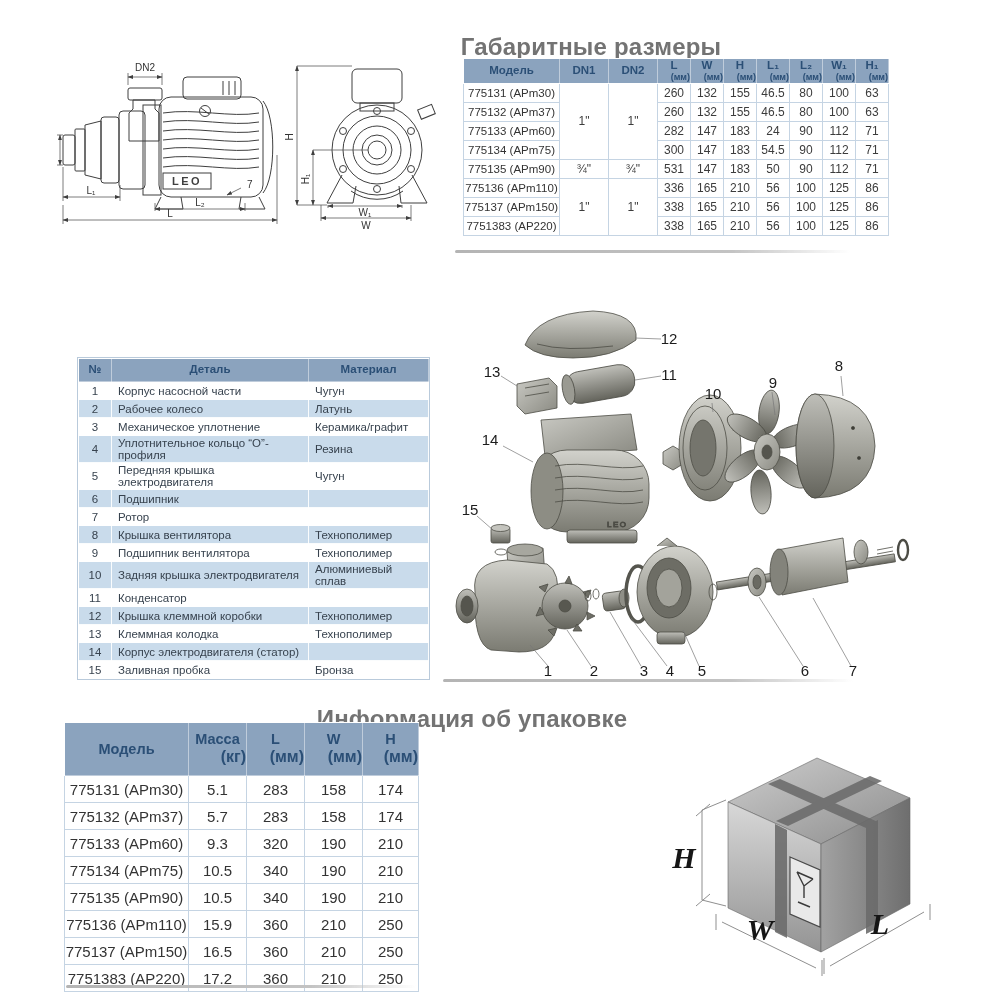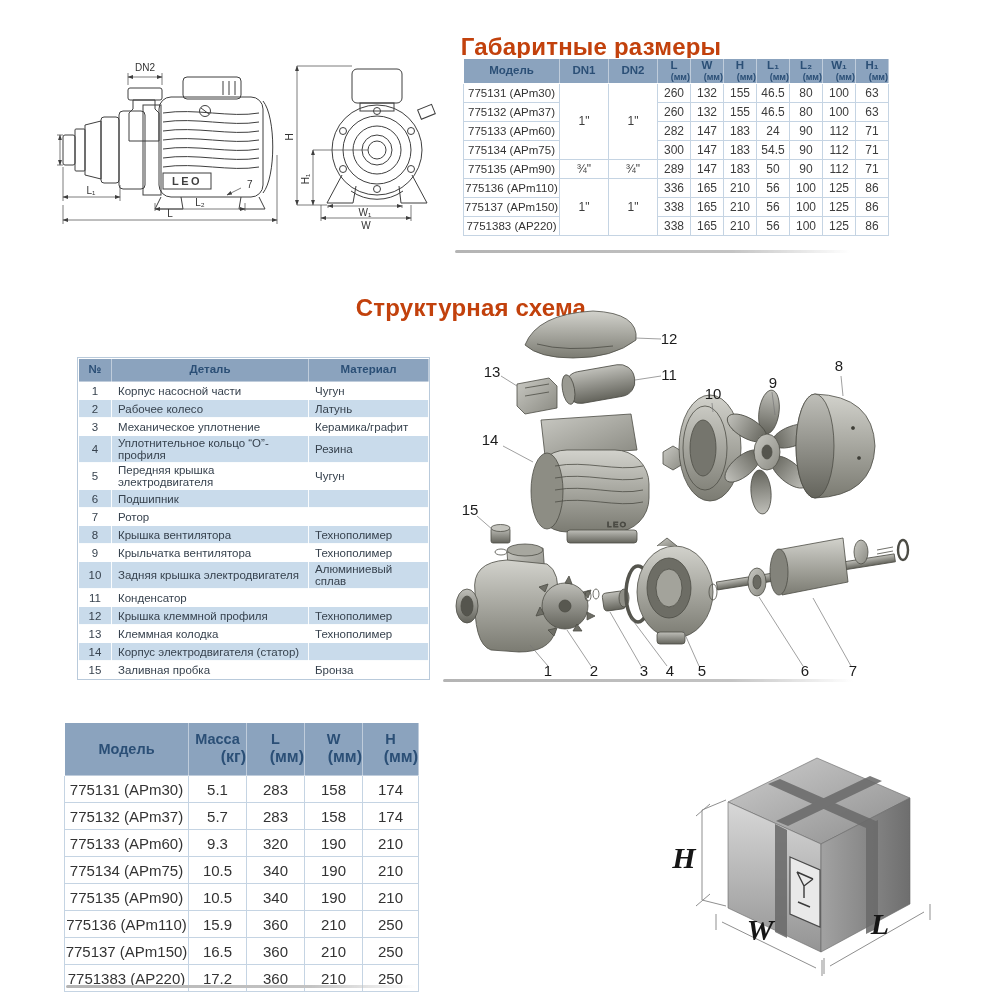--- a/index.html
+++ b/index.html
@@ -1,19 +1,19 @@
 <!DOCTYPE html>
 <html><head>
 <meta charset="utf-8">
 <style>
   html,body{margin:0;padding:0;background:#fff;}
   .page{position:relative;width:1000px;height:1000px;background:#ffffff;overflow:hidden;
         font-family:"Liberation Sans","DejaVu Sans",sans-serif;color:#3c3c3c;}
   .section-title{position:absolute;transform:translateX(-50%);font-size:24px;font-weight:600;
-        color:#c2410c;white-space:nowrap;letter-spacing:.2px;}
+        color:#737373;white-space:nowrap;letter-spacing:.2px;}
   
   table{border-collapse:collapse;table-layout:fixed;position:absolute;background:#fff;}
   th{background:#8ba3be;color:#2b4f76;font-weight:600;padding:0;vertical-align:middle;
      border:1px solid rgba(255,255,255,.45);margin-top:44px;}
   td{padding:0;text-align:center;vertical-align:middle;}
   .h-main{font-size:11.5px;line-height:1.15;}
   .h-unit{font-size:9px;line-height:1.15;font-weight:600;text-align:right;}
   
   .dim-table{left:463px;top:58px;width:425px;font-size:12px;}
   .dim-table td{border:1px solid #c5d4e3;height:18px;}
@@ -251,21 +251,21 @@
           <td class="val-cell">183</td>
           <td class="val-cell">54.5</td>
           <td class="val-cell">90</td>
           <td class="val-cell">112</td>
           <td class="val-cell">71</td>
         </tr>
         <tr>
           <td class="model-cell">775135 (APm90)</td>
           <td class="dn-cell" rowspan="1">¾"</td>
           <td class="dn-cell" rowspan="1">¾"</td>
-          <td class="val-cell">289</td>
+          <td class="val-cell">531</td>
           <td class="val-cell">147</td>
           <td class="val-cell">183</td>
           <td class="val-cell">50</td>
           <td class="val-cell">90</td>
           <td class="val-cell">112</td>
           <td class="val-cell">71</td>
         </tr>
         <tr>
           <td class="model-cell">775136 (APm110)</td>
           <td class="dn-cell" rowspan="3">1"</td>
@@ -295,21 +295,20 @@
           <td class="val-cell">210</td>
           <td class="val-cell">56</td>
           <td class="val-cell">100</td>
           <td class="val-cell">125</td>
           <td class="val-cell">86</td>
         </tr>
       </tbody>
     </table>
   <div class="shadow-line" style="left:455px;top:250px;width:395px;"></div>
 
-  <h2 class="section-title" style="left:471px;top:274px;">Структурная схема</h2>
 
   <table class="parts-table">
       <colgroup>
         <col style="width: 33px;">
         <col style="width: 197px;">
         <col style="width: 120px;">
       </colgroup>
       <thead>
         <tr>
           <th>
@@ -359,36 +358,36 @@
           <td class="txt">Ротор</td>
           <td class="txt"></td>
         </tr>
         <tr>
           <td class="num">8</td>
           <td class="txt">Крышка вентилятора</td>
           <td class="txt">Технополимер</td>
         </tr>
         <tr>
           <td class="num">9</td>
-          <td class="txt">Крыльчатка вентилятора</td>
+          <td class="txt">Подшипник вентилятора</td>
           <td class="txt">Технополимер</td>
         </tr>
         <tr>
           <td class="num">10</td>
           <td class="txt">Задняя крышка электродвигателя</td>
           <td class="txt">Алюминиевый сплав</td>
         </tr>
         <tr>
           <td class="num">11</td>
           <td class="txt">Конденсатор</td>
           <td class="txt"></td>
         </tr>
         <tr>
           <td class="num">12</td>
-          <td class="txt">Крышка клеммной профиля</td>
+          <td class="txt">Крышка клеммной коробки</td>
           <td class="txt">Технополимер</td>
         </tr>
         <tr>
           <td class="num">13</td>
           <td class="txt">Клеммная колодка</td>
           <td class="txt">Технополимер</td>
         </tr>
         <tr>
           <td class="num">14</td>
           <td class="txt">Корпус электродвигателя (статор)</td>
@@ -567,20 +566,21 @@
       <text class="callout-num" x="268" y="99" text-anchor="middle">10</text>
       <text class="callout-num" x="224" y="80" text-anchor="middle">11</text>
       <text class="callout-num" x="224" y="44" text-anchor="middle">12</text>
       <text class="callout-num" x="47" y="77" text-anchor="middle">13</text>
       <text class="callout-num" x="45" y="145" text-anchor="middle">14</text>
       <text class="callout-num" x="25" y="215" text-anchor="middle">15</text>
     </g>
   </svg>
   <div class="shadow-line" style="left:443px;top:679px;width:410px;"></div>
 
+  <h2 class="section-title" style="left:472px;top:685px;">Информация об упаковке</h2>
 
   <table class="pack-table">
       <colgroup>
         <col style="width: 124px;">
         <col style="width: 58px;">
         <col style="width: 58px;">
         <col style="width: 58px;">
         <col style="width: 56px;">
       </colgroup>
       <thead>

